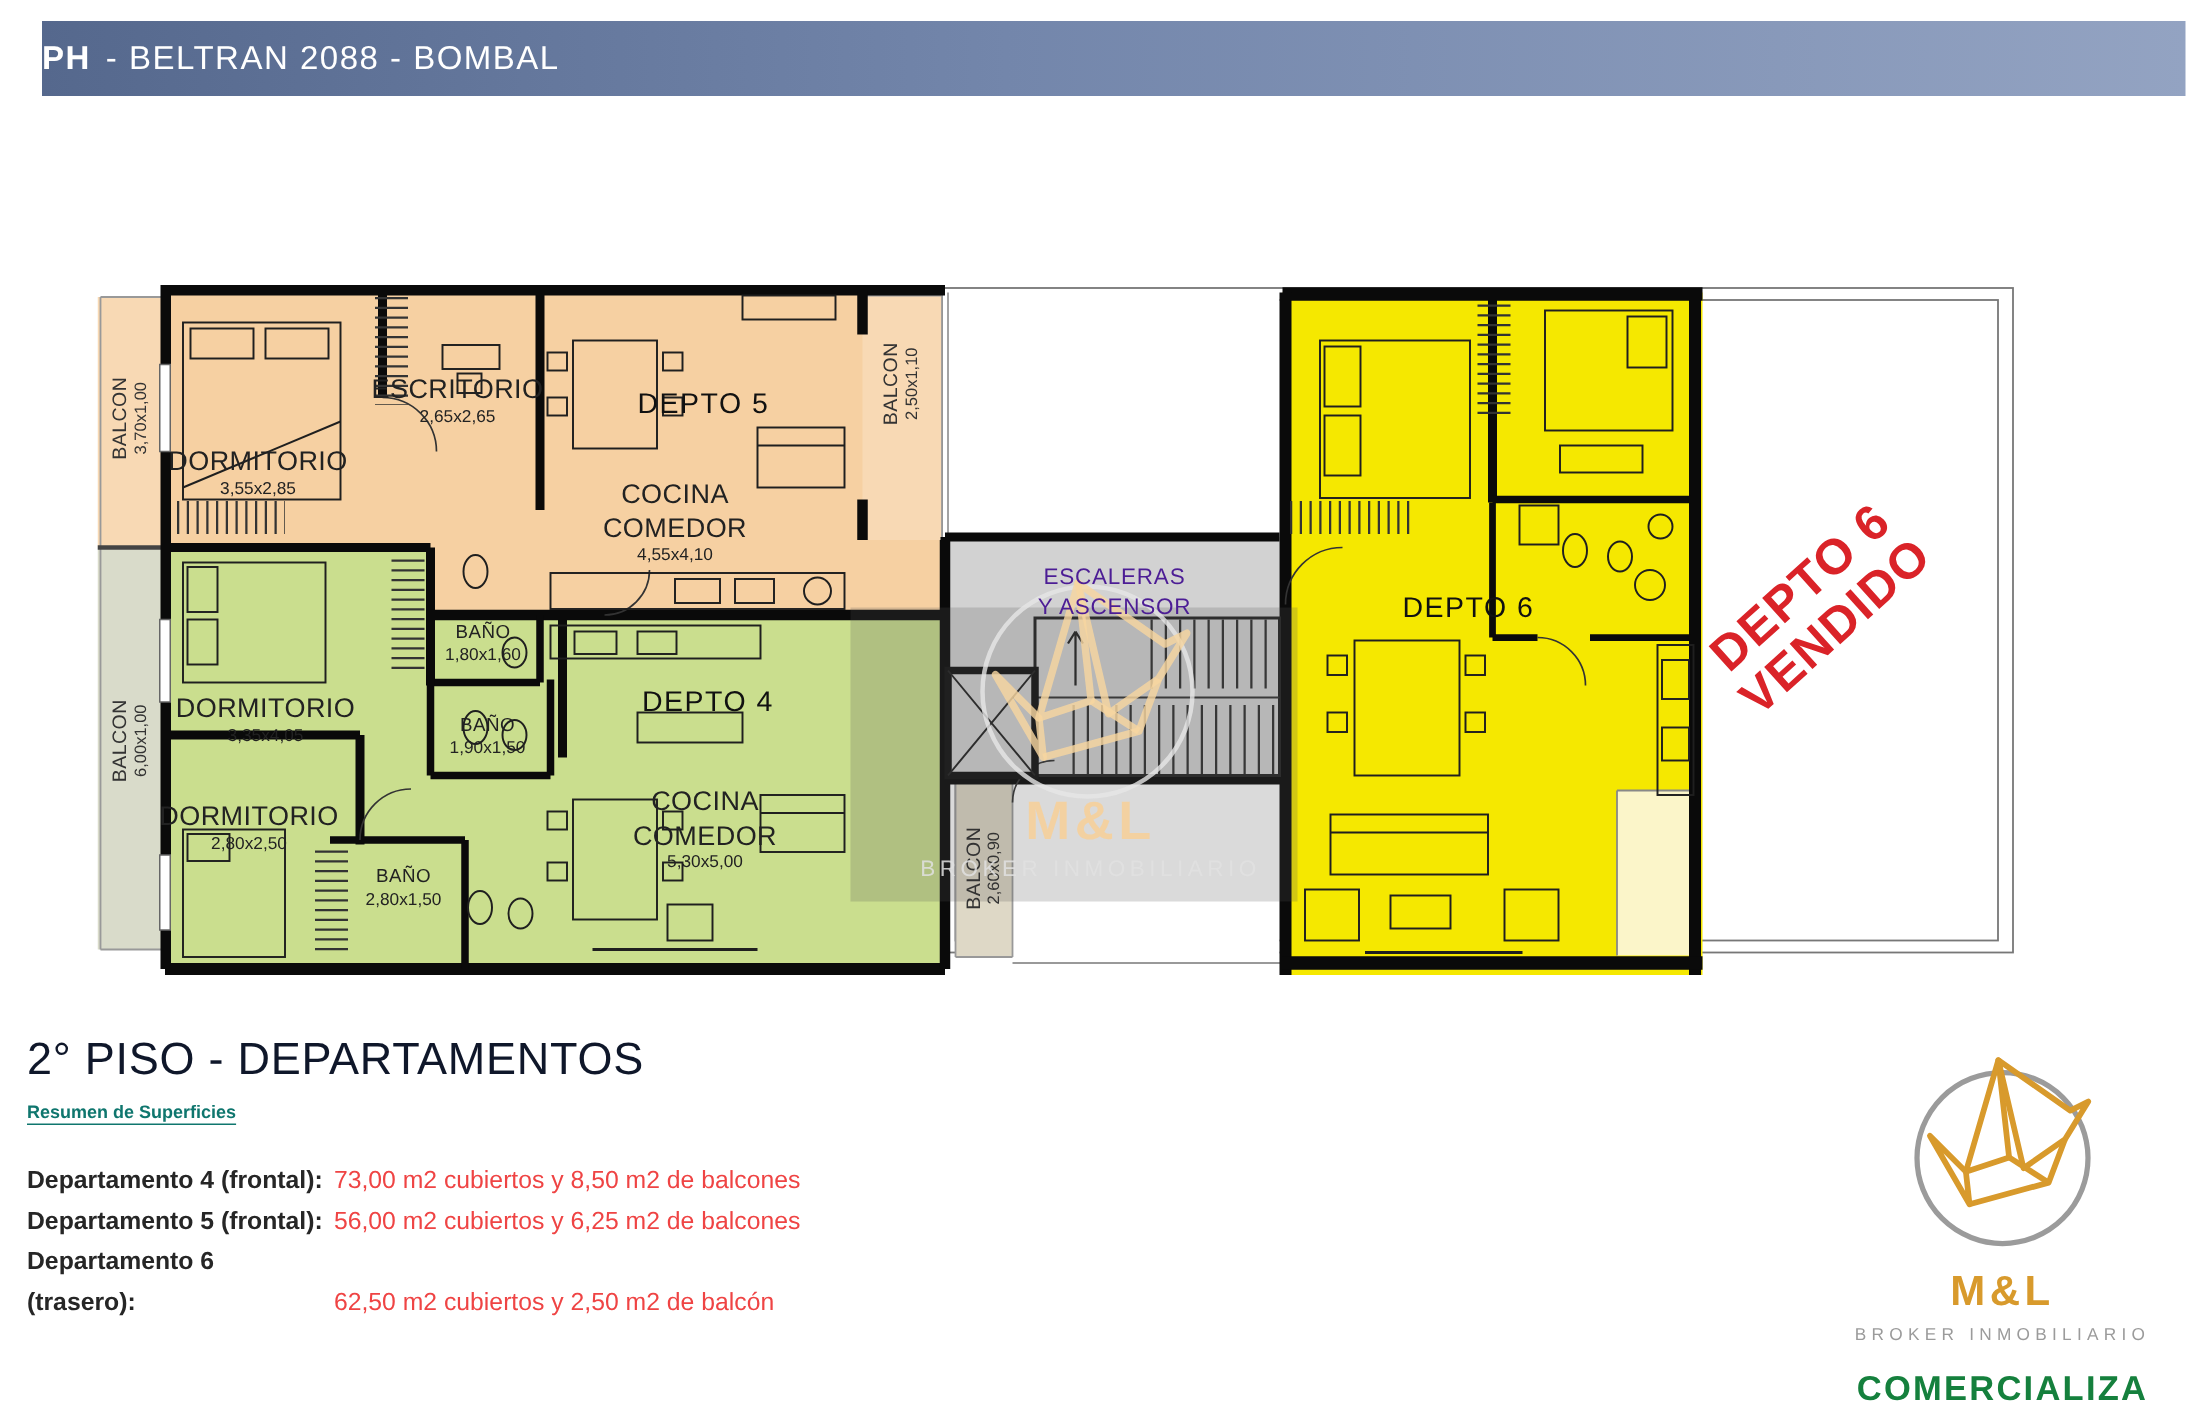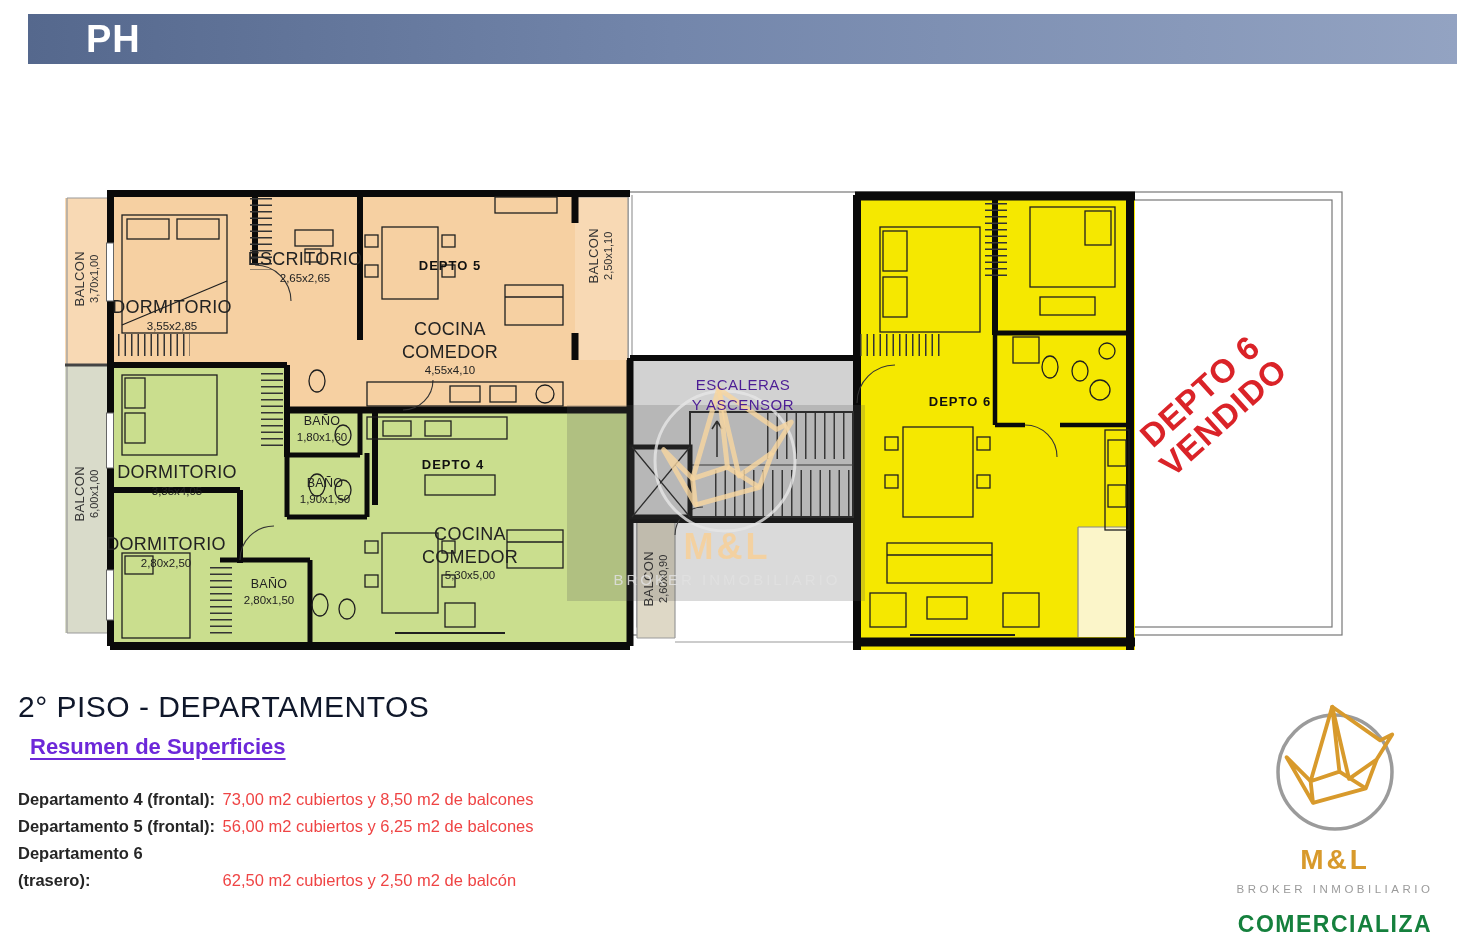--- a/index.html
+++ b/index.html
@@ -1,62 +1,63 @@
 <!DOCTYPE html>
 <html><head>
 <meta charset="utf-8">
 <style>
   html,body{margin:0;padding:0;}
   body{width:1457px;height:950px;position:relative;overflow:hidden;background:#ffffff;
        font-family:"Liberation Sans",sans-serif;}
   
   .title-bar{position:absolute;left:28px;top:14px;width:1429px;height:50px;
     background:linear-gradient(90deg,#55688d 0%,#7386ab 45%,#93a3c2 100%);
-    display:flex;align-items:center;padding-left:58px;box-sizing:border-box;
-    color:#fff;font-size:38px;letter-spacing:1px;white-space:nowrap;}
+    display:flex;align-items:center;box-sizing:border-box;
+    color:#fff;font-size:22px;letter-spacing:1px;white-space:nowrap;}
   .title-bar .brand{font-weight:700;margin-right:10px;}
   .title-bar .rest{font-weight:400;}
   
   .plan{position:absolute;left:65px;top:185px;width:1355px;height:473px;}
   .plan svg{position:absolute;left:0;top:0;}
   .plabel{position:absolute;text-align:center;color:#222;line-height:1.25;z-index:3;}
   .rname{display:block;font-size:18px;letter-spacing:.3px;}
   .rsize{display:block;font-size:11.5px;}
-  .unit{font-size:13px;font-weight:700;letter-spacing:1px;color:#111;}
+  .unit{font-size:19px;font-weight:400;letter-spacing:1px;color:#111;margin-left:19px;}
   .vlabel{position:absolute;width:130px;text-align:center;transform:rotate(-90deg);
     color:#333;line-height:1.15;z-index:3;}
   .vlabel .rname{font-size:13px;}
   .vlabel .rsize{font-size:11px;}
   .esc{font-size:15px;color:#4c1d95;letter-spacing:.5px;line-height:1.3;}
   .sold{position:absolute;left:1037px;top:185px;width:220px;text-align:center;
     transform:rotate(-42deg);color:#da2328;font-size:33px;font-weight:700;
     line-height:1.05;letter-spacing:1px;z-index:3;white-space:nowrap;}
   .wm-name{position:absolute;left:592px;top:341px;width:140px;text-align:center;
     font-size:36px;font-weight:700;letter-spacing:3px;color:rgba(244,209,158,.95);z-index:3;}
   .wm-sub{position:absolute;left:532px;top:386px;width:260px;text-align:center;
     font-size:15px;letter-spacing:3px;color:rgba(225,225,225,.85);z-index:3;white-space:nowrap;}
   
   .summary{position:absolute;left:18px;top:690px;color:#303030;}
   .summary h1{margin:0;font-size:30px;font-weight:500;letter-spacing:.5px;color:#0f172a;}
-  .summary h2{margin:10px 0 0 12px;font-size:22px;font-weight:700;
-    text-decoration:underline;text-underline-offset:4px;color:#6d28d9;}
+  .summary h2{margin:10px 0 0 0;font-size:12px;font-weight:700;
+    text-decoration:underline;text-underline-offset:4px;color:#0f766e;}
   .rows{margin-top:26px;font-size:16.5px;line-height:27px;}
   .rows .lbl{display:inline-block;width:200px;font-weight:700;color:#262626;}
   .rows .val{color:#ef4444;}
   
   .broker{position:absolute;left:1235px;top:692px;width:200px;text-align:center;}
   .broker .name{font-size:28px;font-weight:700;letter-spacing:3px;color:#d89a2c;margin-top:-2px;}
   .broker .sub{font-size:11.5px;letter-spacing:3.5px;color:#9b9b9b;margin-top:7px;white-space:nowrap;}
   .broker .tag{font-size:23px;font-weight:700;letter-spacing:1.5px;color:#15803d;margin-top:16px;}
 </style>
 </head>
 <body>
 
 <div class="title-bar">
   <span class="brand">PH</span>
+  <span class="rest">- BELTRAN 2088 - BOMBAL</span>
 </div>
 
 <div class="plan">
 
 <svg width="1355" height="473" viewBox="0 0 1355 473">
 
   <rect x="563" y="7" width="714" height="443" fill="none" stroke="#777" stroke-width="1.2"></rect>
   <rect x="572" y="15" width="695" height="427" fill="none" stroke="#777" stroke-width="1.2"></rect>
 
   <rect x="0" y="13" width="45" height="167" fill="#f8d9b4"></rect>

